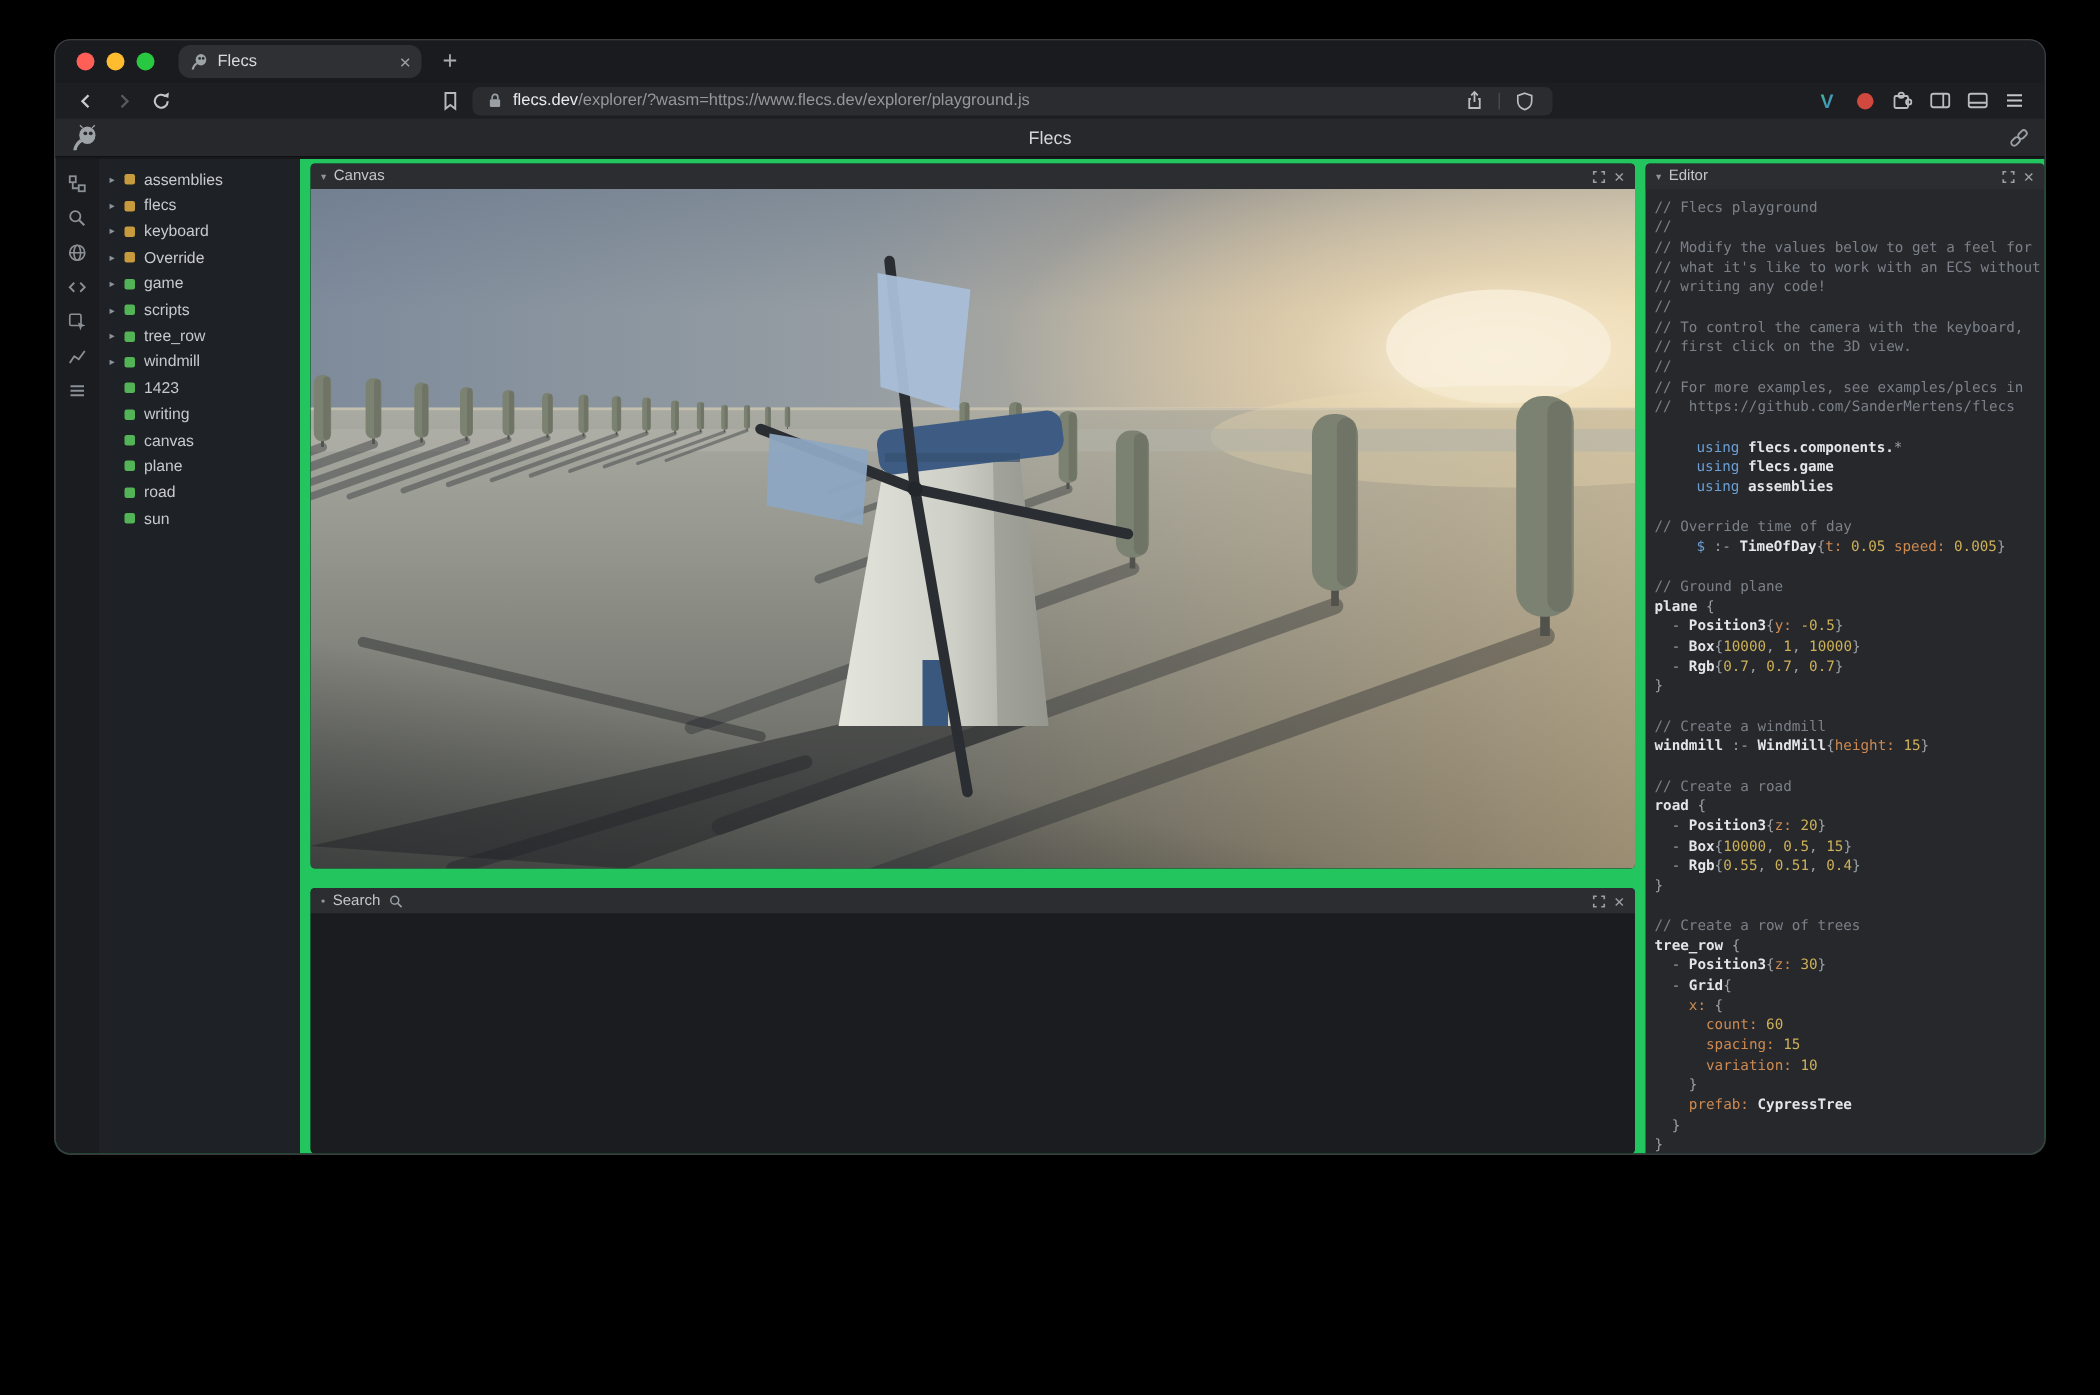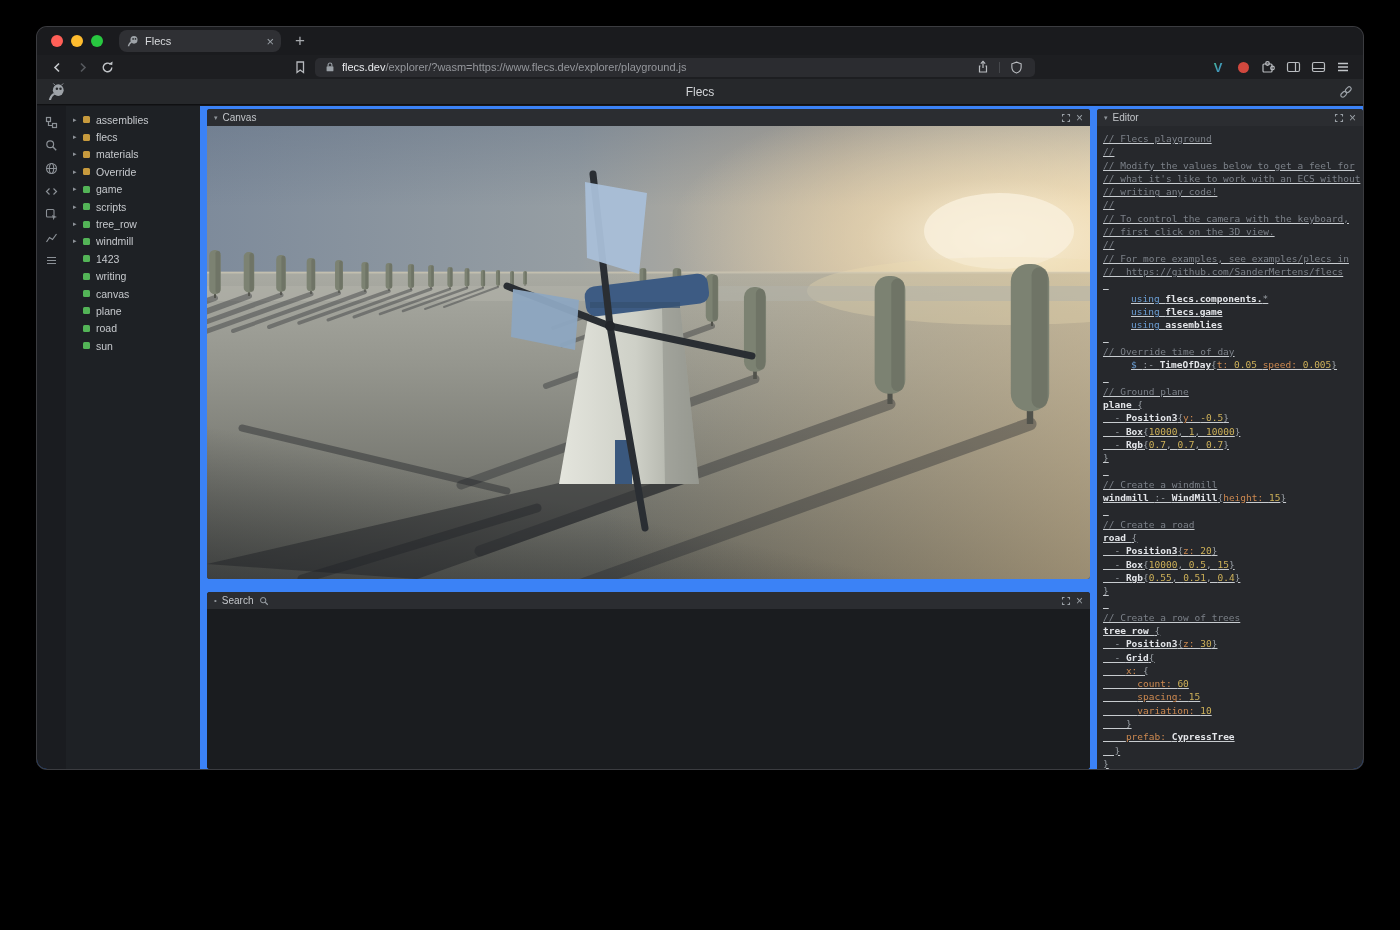--- a/index.html
+++ b/index.html
@@ -24,40 +24,40 @@
   .url-path{color:#95979c;}
   .ab-sep{width:1px;height:11px;background:#46484c;flex:none;}
   .vicon{font-size:13px;font-weight:800;background:linear-gradient(120deg,#45c08a 15%,#3f7fd6 85%);-webkit-background-clip:text;background-clip:text;color:#45a8b0;-webkit-text-fill-color:transparent;}
   .redcirc{width:11px;height:11px;border-radius:50%;background:#d1483e;}
   
   .page{position:absolute;left:0;right:0;top:52px;bottom:0;}
   .page-header{height:26px;background:#26282b;display:flex;align-items:center;justify-content:center;position:relative;border-bottom:1px solid #0f1012;}
   .page-title{font-size:12px;color:#d3d5d8;}
   .logo{position:absolute;left:9px;top:4px;}
   .linkicon{position:absolute;right:10px;top:6px;}
-  .page-body{position:absolute;left:0;right:0;top:27px;bottom:0;background:#3b82f6;}
+  .page-body{position:absolute;left:0;right:0;top:27px;bottom:0;background:#22c55e;}
   .iconstrip{position:absolute;left:0;top:0;bottom:0;width:29px;background:#1a1c20;padding-top:5px;display:flex;flex-direction:column;align-items:center;}
   .strip-btn{width:29px;height:23px;display:flex;align-items:center;justify-content:center;}
   .tree{position:absolute;left:29px;width:134px;top:0;bottom:0;background:#1e2125;padding-top:5px;}
   .tree-row{height:17.4px;display:flex;align-items:center;padding-left:7px;font-size:10.5px;color:#c6c9cd;cursor:default;}
   .tree-arrow{width:10px;font-size:7px;color:#8d9298;flex:none;}
   .tree-square{width:7px;height:7px;border-radius:1.5px;margin-right:6px;flex:none;}
   .panel{position:absolute;border-radius:3px;overflow:hidden;background:#1a1c1f;}
   .panel-header{height:17px;background:#2b2d31;display:flex;align-items:center;padding:0 7px;gap:5px;}
   .ph-chevron{font-size:7px;color:#90959a;}
   .ph-bullet{font-size:8px;color:#90959a;}
   .ph-title{font-size:10px;color:#c3c6ca;}
   .ph-close{font-size:12px;line-height:1;color:#9aa0a6;}
   .panel-content{position:absolute;left:0;right:0;top:17px;bottom:0;}
   .canvas-panel{left:170px;top:3px;width:883px;height:470px;}
   .canvas-content svg{width:100%;height:100%;}
   .search-panel{left:170px;top:486px;width:883px;bottom:0;}
   .search-content{background:#1a1c1f;}
   .editor-panel{left:1060px;top:3px;width:266px;height:678px;background:#26282c;}
-  .code{position:absolute;left:0;right:0;top:17px;bottom:0;padding:6px;font-family:"DejaVu Sans Mono",monospace;font-size:9.5px;line-height:13.3px;white-space:pre;color:#c8ccd0;overflow:hidden;text-decoration:underline;}
+  .code{position:absolute;left:0;right:0;top:17px;bottom:0;padding:6px;font-family:"DejaVu Sans Mono",monospace;font-size:9.5px;line-height:13.3px;white-space:pre;color:#c8ccd0;overflow:hidden;}
   .tok-c{color:#7b8088;}
   .tok-k{color:#6b9fd6;margin-left:28px;}
   .tok-e{color:#e3e5e9;font-weight:bold;}
   .tok-p{color:#cd8950;}
   .tok-n{color:#cdb058;}
   .tok-o{color:#9aa0a6;}
 </style>
 </head>
 <body>
 
@@ -251,21 +251,21 @@
             <span class="tree-label">assemblies</span>
           </div>
           <div class="tree-row">
             <span class="tree-arrow">▸</span>
             <span class="tree-square" style="background: rgb(199, 154, 61);"></span>
             <span class="tree-label">flecs</span>
           </div>
           <div class="tree-row">
             <span class="tree-arrow">▸</span>
             <span class="tree-square" style="background: rgb(199, 154, 61);"></span>
-            <span class="tree-label">materials</span>
+            <span class="tree-label">keyboard</span>
           </div>
           <div class="tree-row">
             <span class="tree-arrow">▸</span>
             <span class="tree-square" style="background: rgb(199, 154, 61);"></span>
             <span class="tree-label">Override</span>
           </div>
           <div class="tree-row">
             <span class="tree-arrow">▸</span>
             <span class="tree-square" style="background: rgb(83, 180, 87);"></span>
             <span class="tree-label">game</span>

